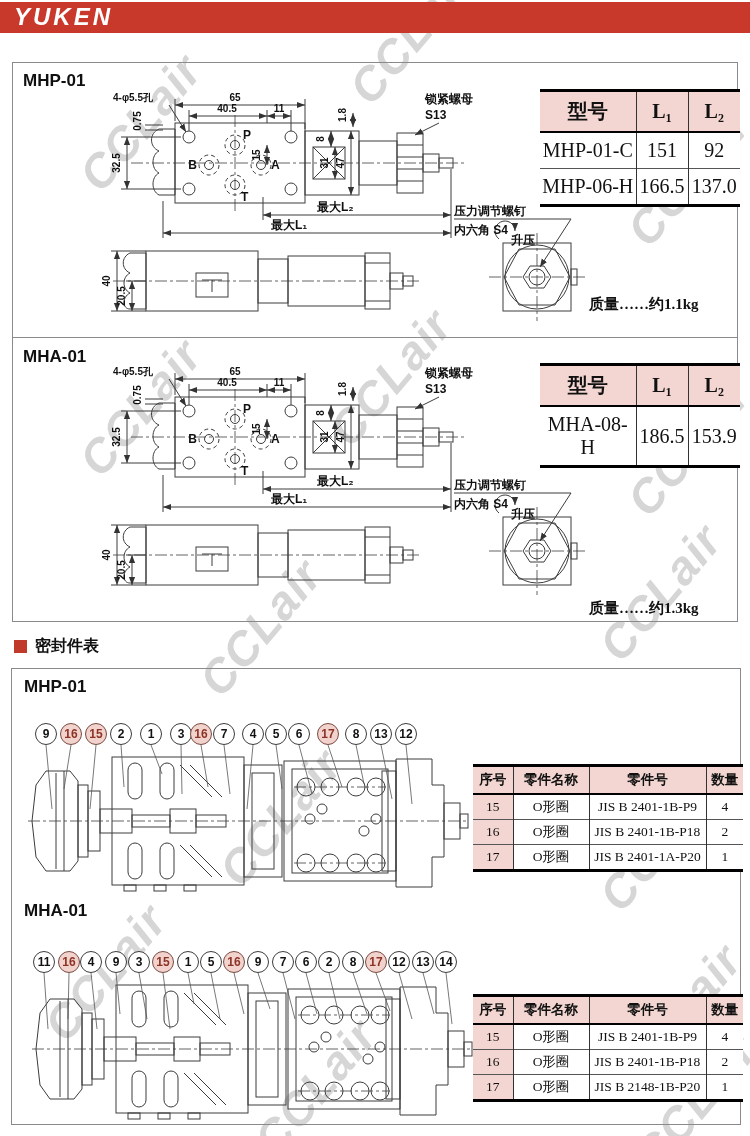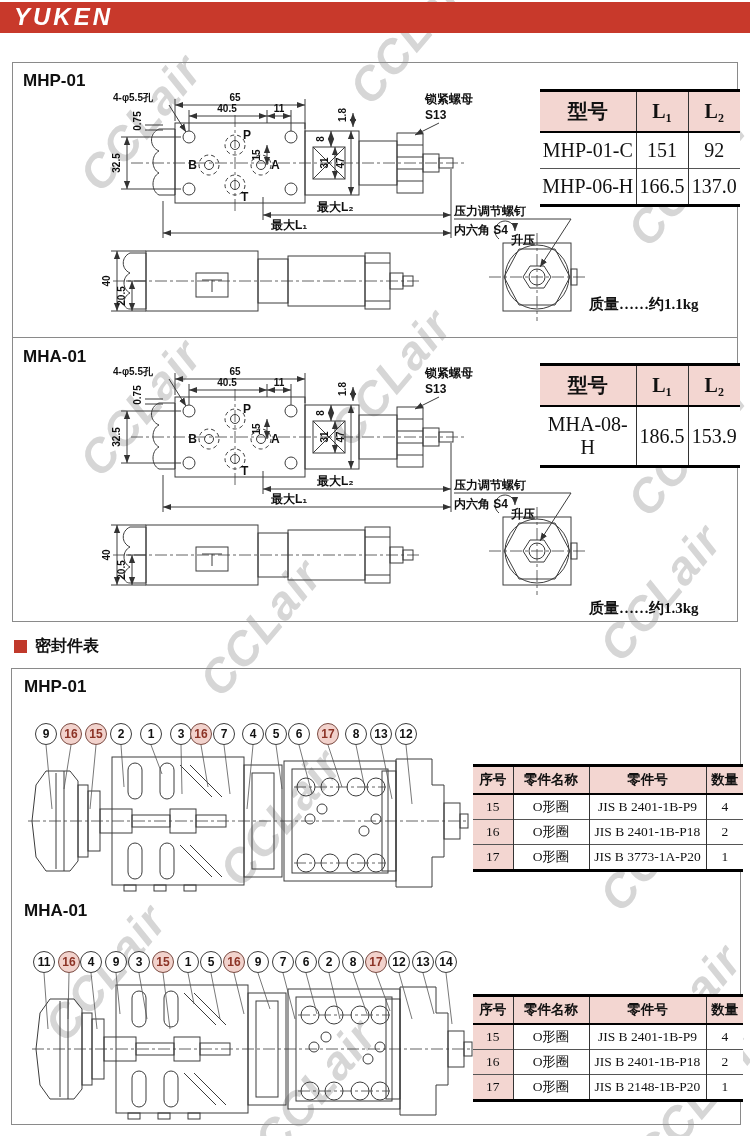--- a/index.html
+++ b/index.html
@@ -445,21 +445,21 @@
         </tr>
         <tr>
           <td>16</td>
           <td>O形圈</td>
           <td>JIS B 2401-1B-P18</td>
           <td>2</td>
         </tr>
         <tr>
           <td>17</td>
           <td>O形圈</td>
-          <td>JIS B 3773-1A-P20</td>
+          <td>JIS B 2401-1A-P20</td>
           <td>1</td>
         </tr>
       </tbody>
     </table>
 
     <table class="parts-table" style="left:461px;top:325px;width:270px">
       <colgroup>
           <col style="width:40px">
           <col style="width:76px">
           <col style="width:117px">

